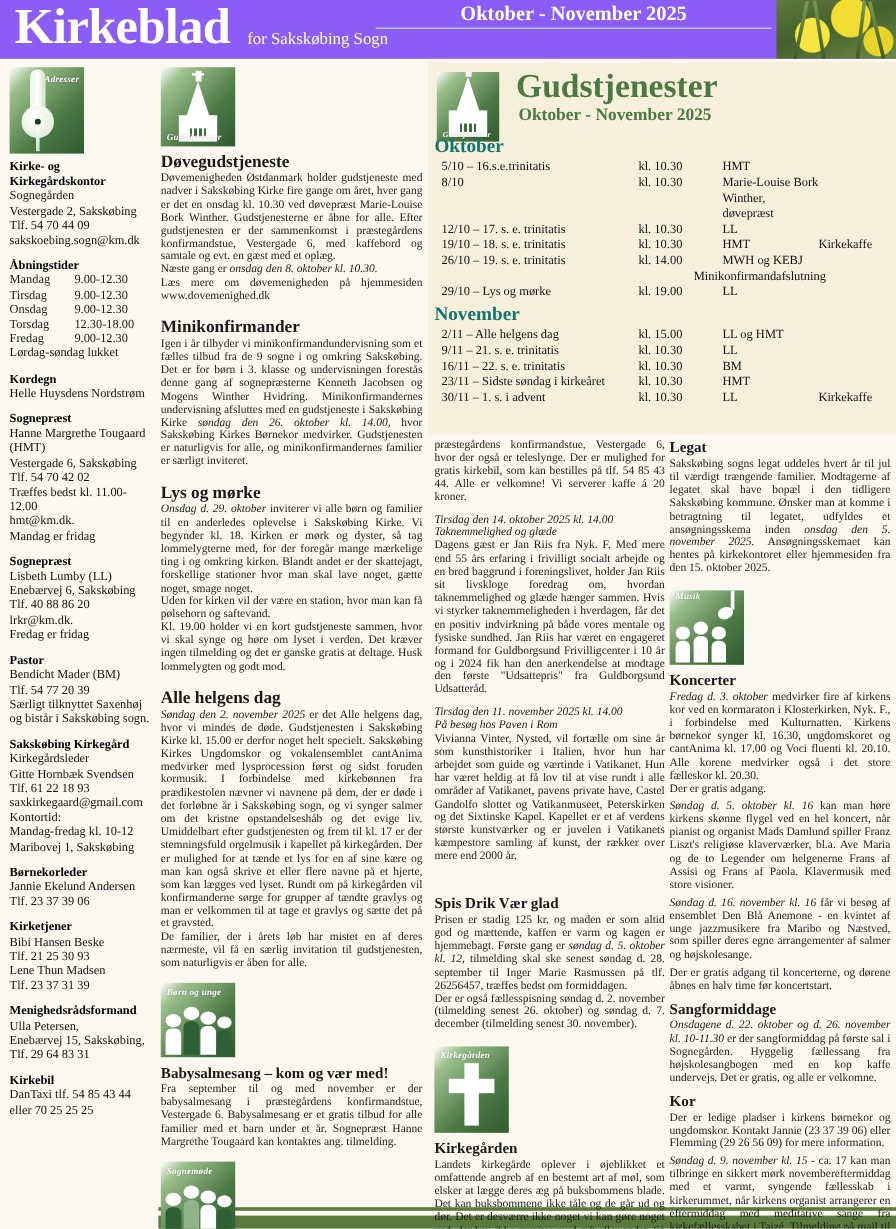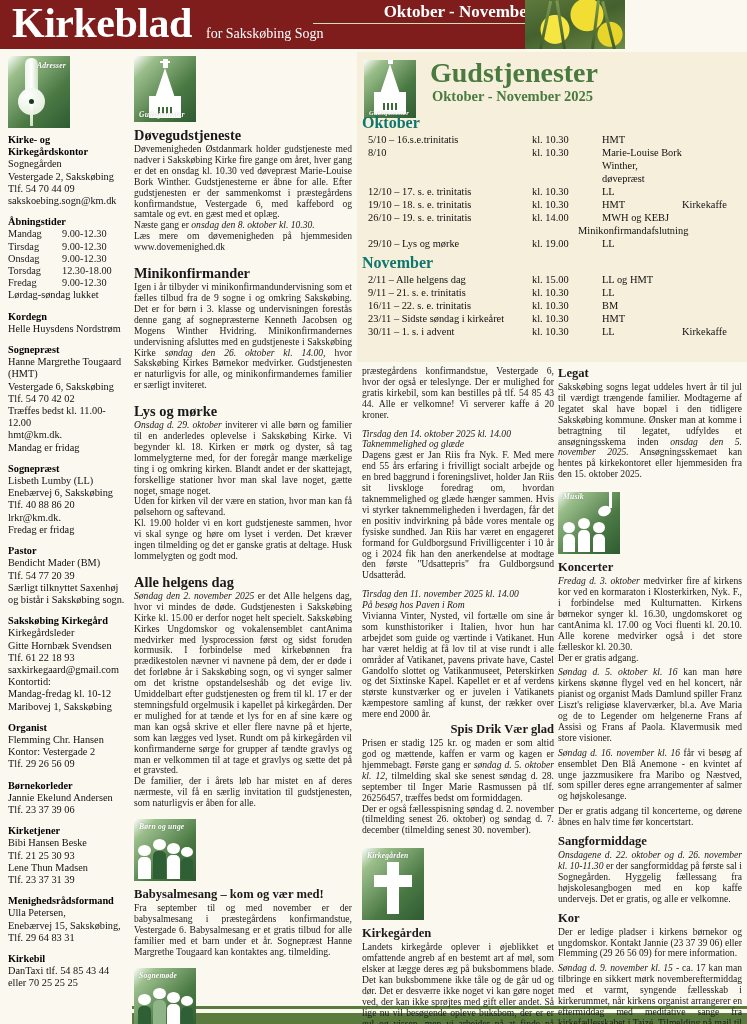--- a/index.html
+++ b/index.html
@@ -7,22 +7,22 @@
   body {
     background:#fbf8f0;
     font-family:"Liberation Serif","DejaVu Serif",serif;
     color:#1a1a1a;
     position:relative;
     overflow:hidden;
   }
 
   
   #masthead {
-    position:absolute; left:0; top:0; width:625px; height:49px;
-    background:#7f1d1d;
+    position:absolute; left:0; top:0; width:747px; height:49px;
+    background:#8b5cf6;
     overflow:hidden;
   }
   #masthead-photo {
     position:absolute; right:0; top:0; width:100px; height:49px;
     background:
       radial-gradient(circle at 30% 60%, #f5e642 0 14px, transparent 15px),
       radial-gradient(circle at 62% 30%, #f2dd33 0 16px, transparent 17px),
       radial-gradient(circle at 85% 70%, #e8d52a 0 12px, transparent 13px),
       linear-gradient(160deg,#5f7a3c 0%,#43602e 45%,#6f8a45 100%);
   }
@@ -246,26 +246,20 @@
         <div class="hd">Sakskøbing Kirkegård</div>
         <div class="ln">Kirkegårdsleder</div>
         <div class="ln">Gitte Hornbæk Svendsen</div>
         <div class="ln">Tlf. 61 22 18 93</div>
         <div class="ln">saxkirkegaard@gmail.com</div>
         <div class="ln">Kontortid:</div>
         <div class="ln">Mandag-fredag kl. 10-12</div>
         <div class="ln">Maribovej 1, Sakskøbing</div>
       </div>
       <div class="blk">
-        <div class="hd">Organist</div>
-        <div class="ln">Flemming Chr. Hansen</div>
-        <div class="ln">Kontor: Vestergade 2</div>
-        <div class="ln">Tlf. 29 26 56 09</div>
-      </div>
-      <div class="blk">
         <div class="hd">Børnekorleder</div>
         <div class="ln">Jannie Ekelund Andersen</div>
         <div class="ln">Tlf. 23 37 39 06</div>
       </div>
       <div class="blk">
         <div class="hd">Kirketjener</div>
         <div class="ln">Bibi Hansen Beske</div>
         <div class="ln">Tlf. 21 25 30 93</div>
         <div class="ln">Lene Thun Madsen</div>
         <div class="ln">Tlf. 23 37 31 39</div>
@@ -450,21 +444,21 @@
 <div class="col" id="col3" style="top:366px;">
   <p class="body">præstegårdens konfirmandstue, Vestergade 6, hvor der også er teleslynge. Der er mulighed for gratis kirkebil, som kan bestilles på tlf. 54 85 43 44. Alle er velkomne! Vi serverer kaffe á 20 kroner.</p>
   <div class="gap"></div>
   <p class="body it">Tirsdag den 14. oktober 2025 kl. 14.00</p>
   <p class="body it">Taknemmelighed og glæde</p>
   <p class="body">Dagens gæst er Jan Riis fra Nyk. F. Med mere end 55 års erfaring i frivilligt socialt arbejde og en bred baggrund i foreningslivet, holder Jan Riis sit livskloge foredrag om, hvordan taknemmelighed og glæde hænger sammen. Hvis vi styrker taknemmeligheden i hverdagen, får det en positiv indvirkning på både vores mentale og fysiske sundhed. Jan Riis har været en engageret formand for Guldborgsund Frivilligcenter i 10 år og i 2024 fik han den anerkendelse at modtage den første "Udsattepris" fra Guldborgsund Udsatteråd.</p>
   <div class="gap"></div>
   <p class="body it">Tirsdag den 11. november 2025 kl. 14.00</p>
   <p class="body it">På besøg hos Paven i Rom</p>
   <p class="body">Vivianna Vinter, Nysted, vil fortælle om sine år som kunsthistoriker i Italien, hvor hun har arbejdet som guide og værtinde i Vatikanet. Hun har været heldig at få lov til at vise rundt i alle områder af Vatikanet, pavens private have, Castel Gandolfo slottet og Vatikanmuseet, Peterskirken og det Sixtinske Kapel. Kapellet er et af verdens største kunstværker og er juvelen i Vatikanets kæmpestore samling af kunst, der rækker over mere end 2000 år.</p>
-  <div class="sec-h" style="margin-top:2px;text-align:right;">Spis Drik Vær glad</div>
+  <div class="sec-h" style="margin-top:26px;">Spis Drik Vær glad</div>
   <p class="body"><span>Prisen er stadig 125 kr. og maden er som altid god og mættende, kaffen er varm og kagen er hjemmebagt. Første gang er </span><span class="it">søndag d. 5. oktober kl. 12,</span><span> tilmelding skal ske senest søndag d. 28. september til Inger Marie Rasmussen på tlf. 26256457, træffes bedst om formiddagen.</span></p>
   <p class="body">Der er også fællesspisning søndag d. 2. november (tilmelding senest 26. oktober) og søndag d. 7. december (tilmelding senest 30. november).</p>
 
   <div class="iconbox" style="width:62px;height:72px;margin-top:12px;">
     <div class="cap left" style="top:3px;">Kirkegården</div>
     <div class="cross-v"></div>
     <div class="cross-h"></div>
   </div>
 
   <div class="sec-h">Kirkegården</div>

